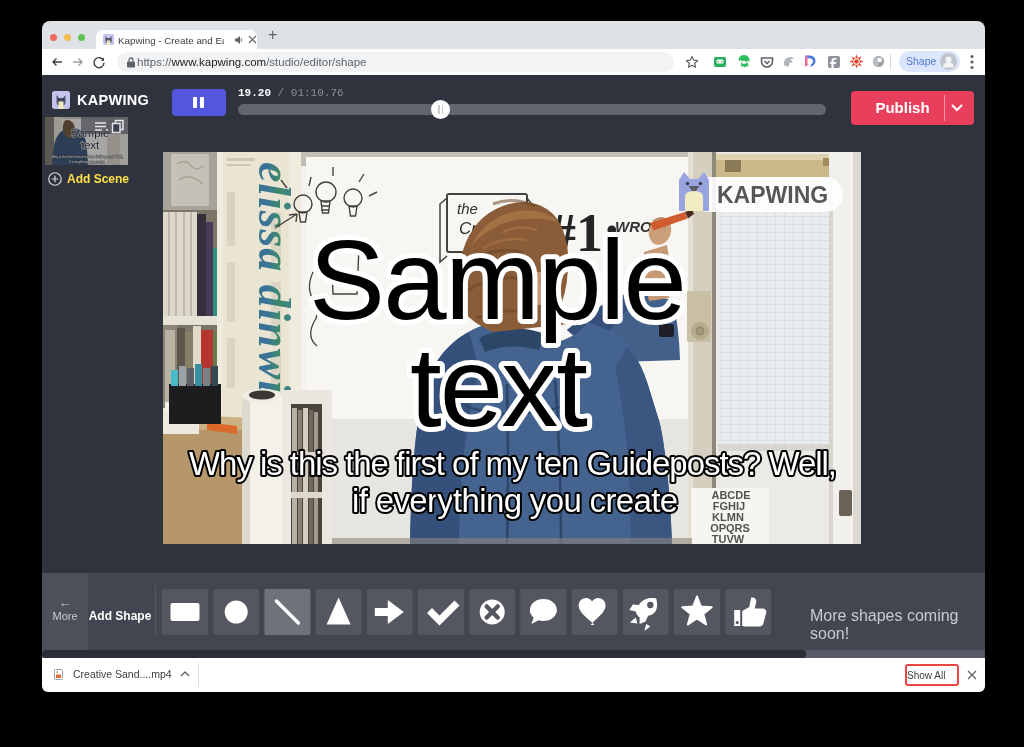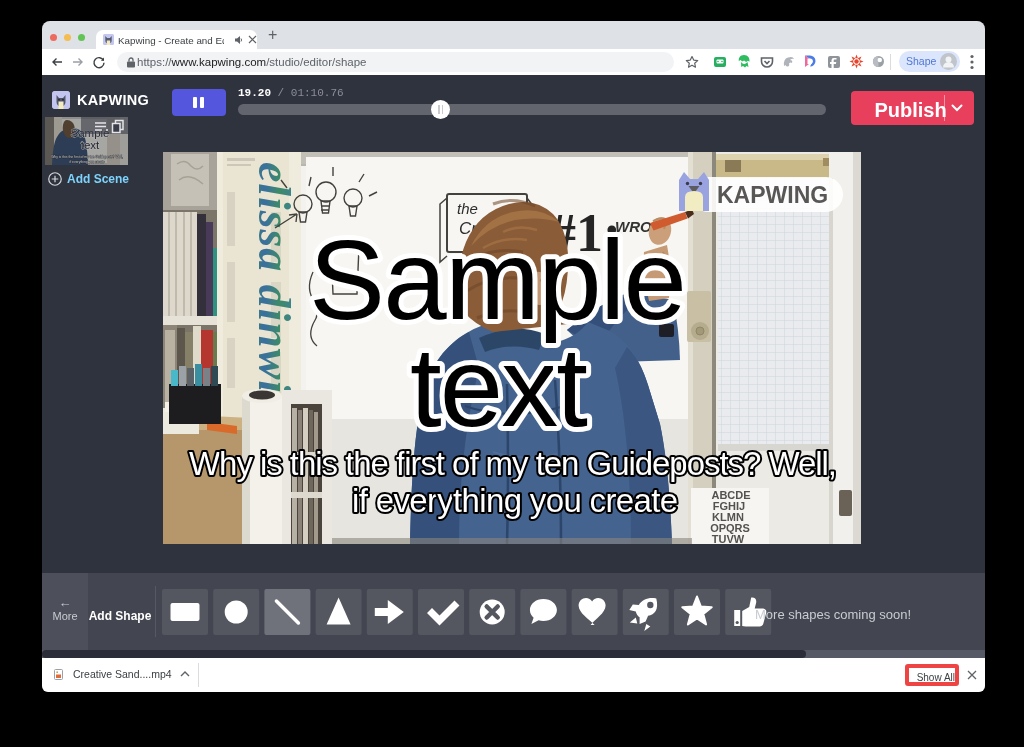--- a/index.html
+++ b/index.html
@@ -27,44 +27,44 @@
   background:#5457dd; }
 #timetxt { position:absolute; left:196px; top:12px; font-family:"Liberation Mono",monospace;
   font-size:11px; color:#8b8e98; }
 #timetxt b { color:#fff; }
 #slider { position:absolute; left:196px; top:29px; width:588px; height:11px; border-radius:6px;
   background:#62656e; }
 #knob { position:absolute; left:389px; top:25px; width:19px; height:19px; border-radius:50%;
   background:#fff; }
 #publish { position:absolute; left:809px; top:16px; width:123px; height:34px; border-radius:4px;
   background:#e8405c; color:#fff; }
-#publish .lbl { position:absolute; left:12px; top:8px; width:95px; text-align:center;
-  font-size:20px; font-weight:bold; }
+#publish .lbl { position:absolute; left:4px; top:8px; width:95px; text-align:center;
+  font-size:15px; font-weight:bold; }
 #publish .div { position:absolute; left:93px; top:4px; width:1px; height:26px; background:rgba(255,255,255,.45); }
 #logo { position:absolute; left:10px; top:16px; width:18px; height:18px; border-radius:3px; background:#c3c5ee; }
 #logotxt { position:absolute; left:35px; top:16.5px; font-size:14.5px; font-weight:bold; color:#fff; letter-spacing:.3px; }
 #thumb { position:absolute; left:3px; top:42px; width:83px; height:48px; background:#cfcdc6; overflow:hidden; }
-#addscene { position:absolute; left:6px; top:97px; color:#7dd3fc; font-size:12px; font-weight:bold; }
+#addscene { position:absolute; left:6px; top:97px; color:#fde047; font-size:12px; font-weight:bold; }
 
 #toolbar { position:absolute; left:0; top:498px; width:943px; height:77px; background:#434650; }
 #backbtn { position:absolute; left:0; top:0; width:46px; height:77px; background:#4d505b;
   color:#c9cbd2; text-align:center; font-size:11px; }
 #addshape { position:absolute; left:42px; top:0; width:72px; height:63px; line-height:86px;
   text-align:center; color:#fff; font-size:12px; font-weight:bold; }
 #tb-div { position:absolute; left:113px; top:13px; width:1px; height:51px; background:#565964; }
-#moretxt { position:absolute; left:713px; top:34px; font-size:13px; color:#c9cbd1; }
+#moretxt { position:absolute; left:768px; top:34px; font-size:16px; color:#c9cbd1; }
 
 #hscroll { position:absolute; left:0; top:575px; width:943px; height:8px; background:#565966; }
 #hthumb { position:absolute; left:0; top:0; width:764px; height:8px; border-radius:4px; background:#2b2e38; }
 
 #dlbar { position:absolute; left:0; top:637px; width:943px; height:34px; background:#fff; }
 #dlitem { position:absolute; left:31px; top:10px; font-size:10.5px; color:#3c4043; }
 #dldiv { position:absolute; left:156px; top:5px; width:1px; height:24px; background:#dadce0; }
-#showall { position:absolute; left:863px; top:6px; width:54px; height:22px; border:4px solid #ef4444;
-  border-radius:3px; font-size:10px; color:#3c4043; text-align:right; line-height:20px; }
+#showall { position:absolute; left:863px; top:6px; width:54px; height:22px; border:2px solid #ef4444;
+  border-radius:3px; font-size:10px; color:#3c4043; text-align:left; line-height:20px; }
 #video { position:absolute; left:121px; top:77px; width:698px; height:392px; }
 </style>
 </head>
 <body>
 <div id="win">
   <div id="tabbar">
     <div class="tl" style="left:8px; background:#ee6a5f;"></div>
     <div class="tl" style="left:22px; background:#f5bd4f;"></div>
     <div class="tl" style="left:36px; background:#61c454;"></div>
     <div id="tab">

